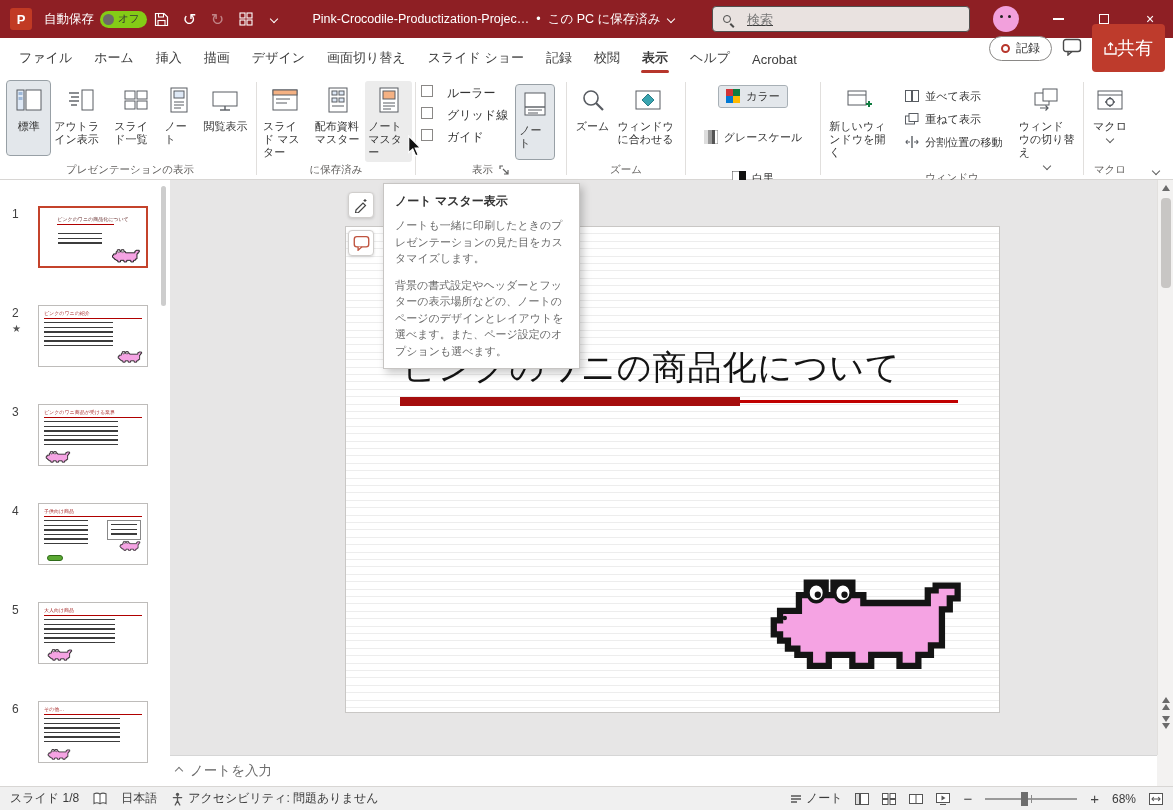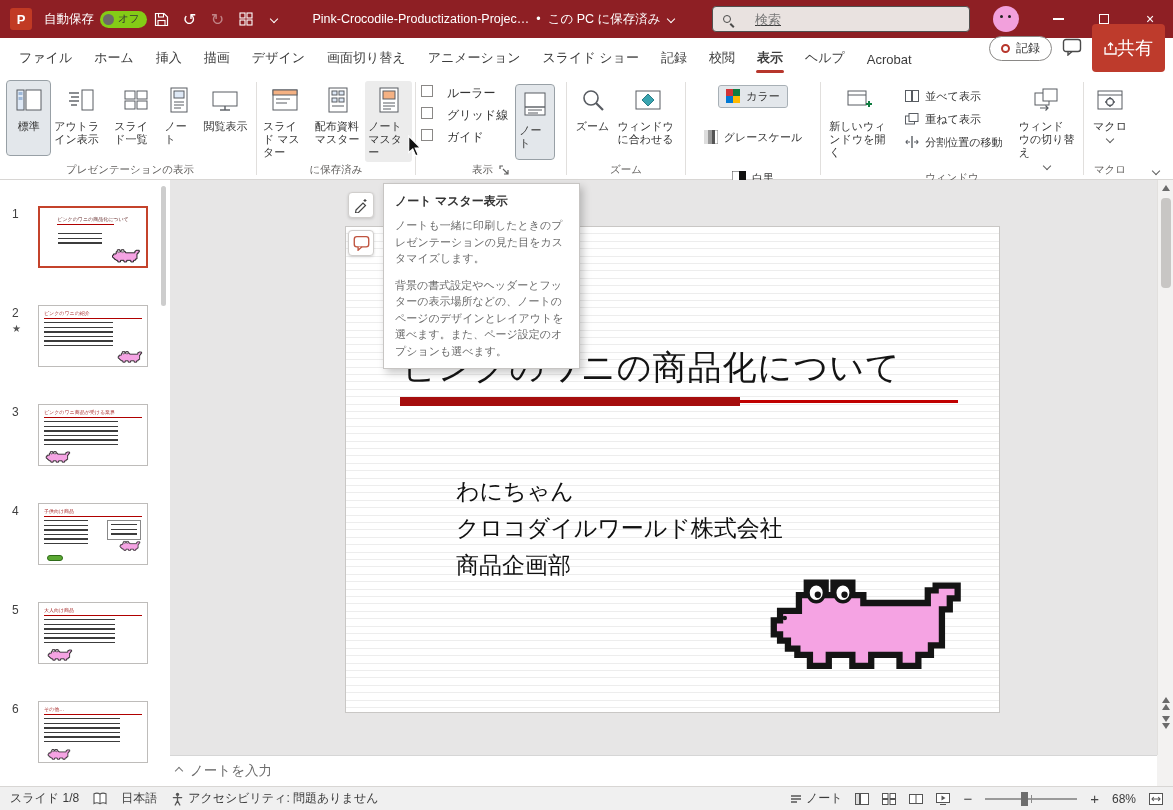--- a/index.html
+++ b/index.html
@@ -18,21 +18,21 @@
   .knob { width:11px; height:11px; border-radius:50%; background:#6d6a68; }
   .pill-label { font-size:10.5px; color:#333; }
   .tbic { width:26px; height:30px; display:flex; align-items:center; justify-content:center;
           font-size:16px; font-family:"DejaVu Sans",sans-serif; margin-left:2px; }
   .tbic.dim { opacity:.45; }
   .chev { width:6px; height:6px; border-right:1.4px solid currentColor; border-bottom:1.4px solid currentColor;
           transform:rotate(45deg); display:inline-block; }
   .doc-title { display:flex; align-items:center; gap:7px; margin-left:26px; white-space:nowrap; font-size:12.5px; }
   .searchbox { position:absolute; left:712px; top:6px; width:258px; height:26px; background:#E9E2E0;
                border:1px solid #50504f; border-radius:4px; display:flex; align-items:center;
-               gap:24px; padding:0 10px; color:#3b3b3b;text-decoration:underline; }
+               gap:16px; padding:0 10px; color:#3b3b3b;text-decoration:underline; }
   .searchbox input { border:none; outline:none; background:transparent; font-size:13px; color:#3b3b3b;
                      font-family:"Liberation Sans","DejaVu Sans",sans-serif; width:180px; }
   .mag { width:8px; height:8px; border:1.6px solid #4a4a4a; border-radius:50%; position:relative; flex:none; }
   .mag::after { content:""; position:absolute; left:7px; top:7px; width:5px; height:1.6px;
                 background:#4a4a4a; transform:rotate(45deg); transform-origin:0 0; }
   .tb-right { position:absolute; right:0; top:0; height:38px; display:flex; align-items:center; }
   .avatar { width:26px; height:26px; border-radius:50%; background:#F2A0DC; margin-right:16px; position:relative; }
   .avatar i { position:absolute; top:9px; width:3px; height:3px; border-radius:50%; background:#222; }
   .avatar i.l { left:7px; } .avatar i.r { left:15px; }
   .wbtn { width:46px; height:38px; display:flex; align-items:center; justify-content:center; font-size:14px; }
@@ -220,21 +220,20 @@
   </div>
 </div>
 
 <div class="tabrow">
   <div class="tab">ファイル</div>
   <div class="tab">ホーム</div>
   <div class="tab">挿入</div>
   <div class="tab">描画</div>
   <div class="tab">デザイン</div>
   <div class="tab">画面切り替え</div>
-  <div class="tab">アニメーション</div>
   <div class="tab">スライド ショー</div>
   <div class="tab">記録</div>
   <div class="tab">校閲</div>
   <div class="tab active">表示</div>
   <div class="tab">ヘルプ</div>
   <div class="tab">Acrobat</div>
   <div class="tabrow-right">
     <div class="record-pill">
       <span class="record-dot"></span>
       <span>記録</span>
@@ -595,25 +594,20 @@
     <div class="sthumb"></div>
   </div>
 
 <div class="editor">
   <div class="page">
     <div class="slide-title">ピンクのワニの商品化について</div>
     <div class="slide-rule">
       <span class="rule-thick"></span>
         <span class="rule-thin"></span>
     </div>
-    <div class="slide-body">
-      <div>わにちゃん</div>
-      <div>クロコダイルワールド株式会社</div>
-      <div>商品企画部</div>
-    </div>
     <svg class="slide-croc" width="205" height="110" viewBox="0 0 26 14">
         <use href="#croc"></use>
       </svg>
   </div>
 </div>
 
 <div class="float-ic" style="left:348px; top:192px;">
   <svg width="16" height="16" viewBox="0 0 16 16">
       <path d="M3,13 L10,6 L12.5,8.5 L5.5,15.5 L2.5,16 Z" fill="none" stroke="#444" stroke-width="1.2"></path>
       <path d="M12,2 v3 M10.5,3.5 h3" stroke="#444" stroke-width="1.1"></path>

